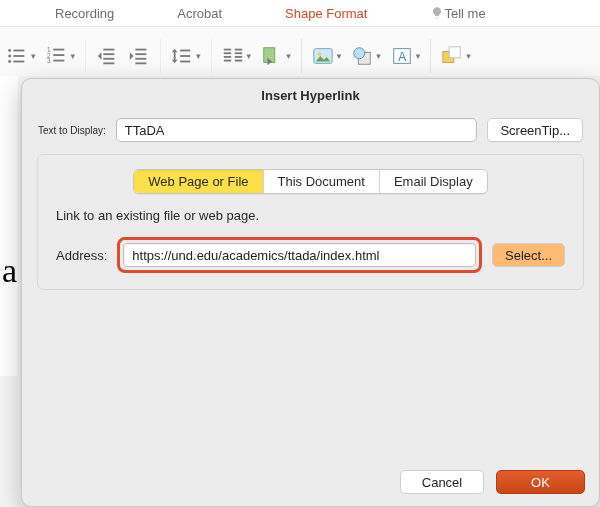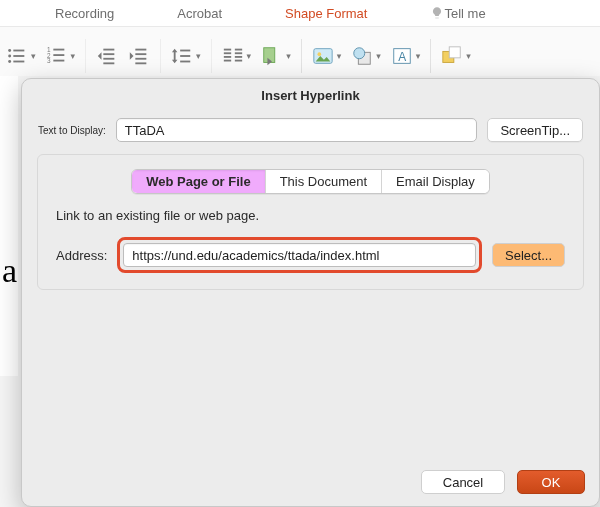--- a/index.html
+++ b/index.html
@@ -161,22 +161,22 @@
     box-shadow: 0 1px 0 rgba(0,0,0,.05);
   }
   .seg-item {
     font-size:13px;
     color:#2b2b2b;
     padding: 4px 14px;
     background:#fff;
   }
   .seg-item + .seg-item { border-left: 1px solid #d4d4d4; }
   .seg-item.active {
-    background: #f0abfc;
-    font-weight:700;
+    background: #fde047;
+    font-weight:400;
     box-shadow: inset 0 1px 2px rgba(0,0,0,.08);
   }
 
   .hint {
     font-size:13px;
     color:#2a2a2a;
     margin-bottom: 14px;
   }
 
   .addr-row {
@@ -209,21 +209,21 @@
   }
 
   .dlg-footer {
     position:absolute;
     bottom: 12px;
     right: 14px;
     display:flex;
     gap: 12px;
   }
   .ok-btn {
-    width: 68px;
+    width: 89px;
     height: 24px;
     font-size:13px;
     color:#fff;
     background: linear-gradient(#e35c2c, #c94716);
     border:1px solid #b23f14;
     border-radius:5px;
   }
   .cancel-btn {
     width: 84px;
     height:24px;

